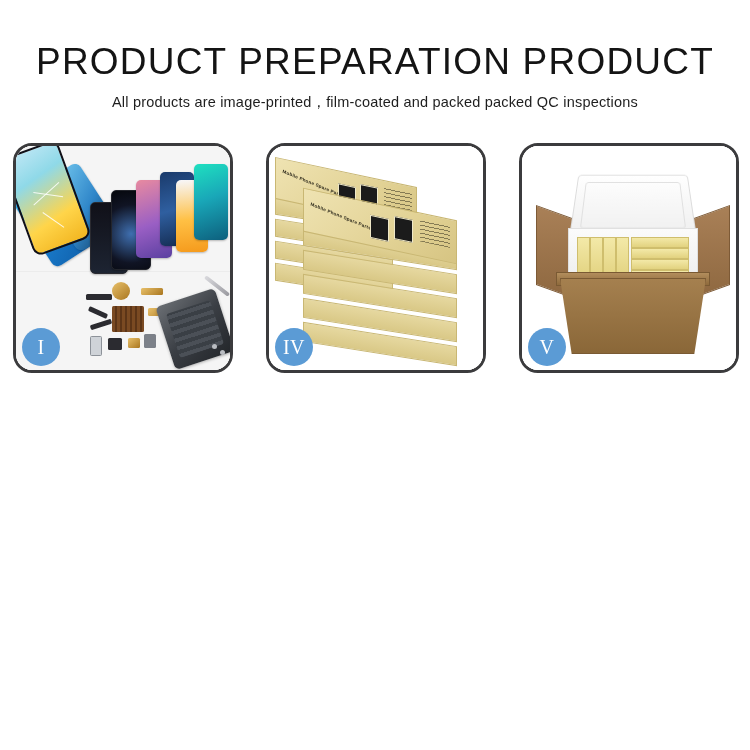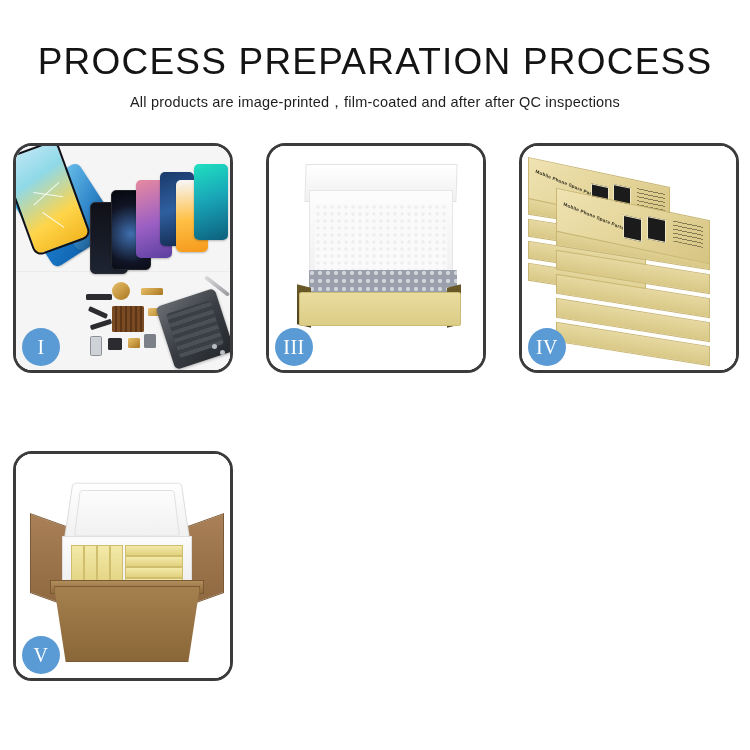--- a/index.html
+++ b/index.html
@@ -350,22 +350,22 @@
     transform: rotate(14deg);
   }
   .p6-seal {
     position:absolute; background: rgba(140,114,82,.9);
   }
 </style>
 </head>
 <body>
 
 <div class="header">
-  <h1 class="title">PROCESS PREPARATION PROCESS</h1>
-  <p class="subtitle">All products are image-printed，film-coated and after after QC inspections</p>
+  <h1 class="title">PRODUCT PREPARATION PRODUCT</h1>
+  <p class="subtitle">All products are image-printed，film-coated and packed packed QC inspections</p>
 </div>
 
 <div class="grid">
 
   <div class="panel">
     <div class="panel-clip">
       <div class="p1-bg"></div>
       <div class="p1-band"></div>
 
       <div class="ph ph-blue-film"></div>
@@ -399,33 +399,20 @@
         <div class="ph-open-inner"></div>
       </div>
       <div class="tweezer"></div>
       <div class="chip" style="left:196px; top:198px; width:5px; height:5px; border-radius:50%; background:#b9bcc1;"></div>
       <div class="chip" style="left:204px; top:204px; width:5px; height:5px; border-radius:50%; background:#b9bcc1;"></div>
     </div>
     <div class="badge">I</div>
   </div>
 
 
-  <div class="panel">
-    <div class="panel-clip">
-      <div style="position:absolute;inset:0;background:#ffffff;"></div>
-      <div class="p3-lid"></div>
-      <div class="p3-back"></div>
-      <div class="p3-foam"></div>
-      <div class="p3-bubble-stack"></div>
-      <div class="p3-left-flap"></div>
-      <div class="p3-right-flap"></div>
-      <div class="p3-front"></div>
-    </div>
-    <div class="badge">III</div>
-  </div>
 
   <div class="panel">
     <div class="panel-clip">
       <div style="position:absolute;inset:0;background:#ffffff;"></div>
 
       <div class="bx" style="left:6px; top:60px; width:116px; height:16px; transform:skewY(9deg);"></div>
       <div class="bx" style="left:6px; top:82px; width:116px; height:16px; transform:skewY(9deg);"></div>
       <div class="bx" style="left:6px; top:104px; width:116px; height:16px; transform:skewY(9deg);"></div>
       <div class="bx" style="left:6px; top:126px; width:116px; height:16px; transform:skewY(9deg);"></div>
 

